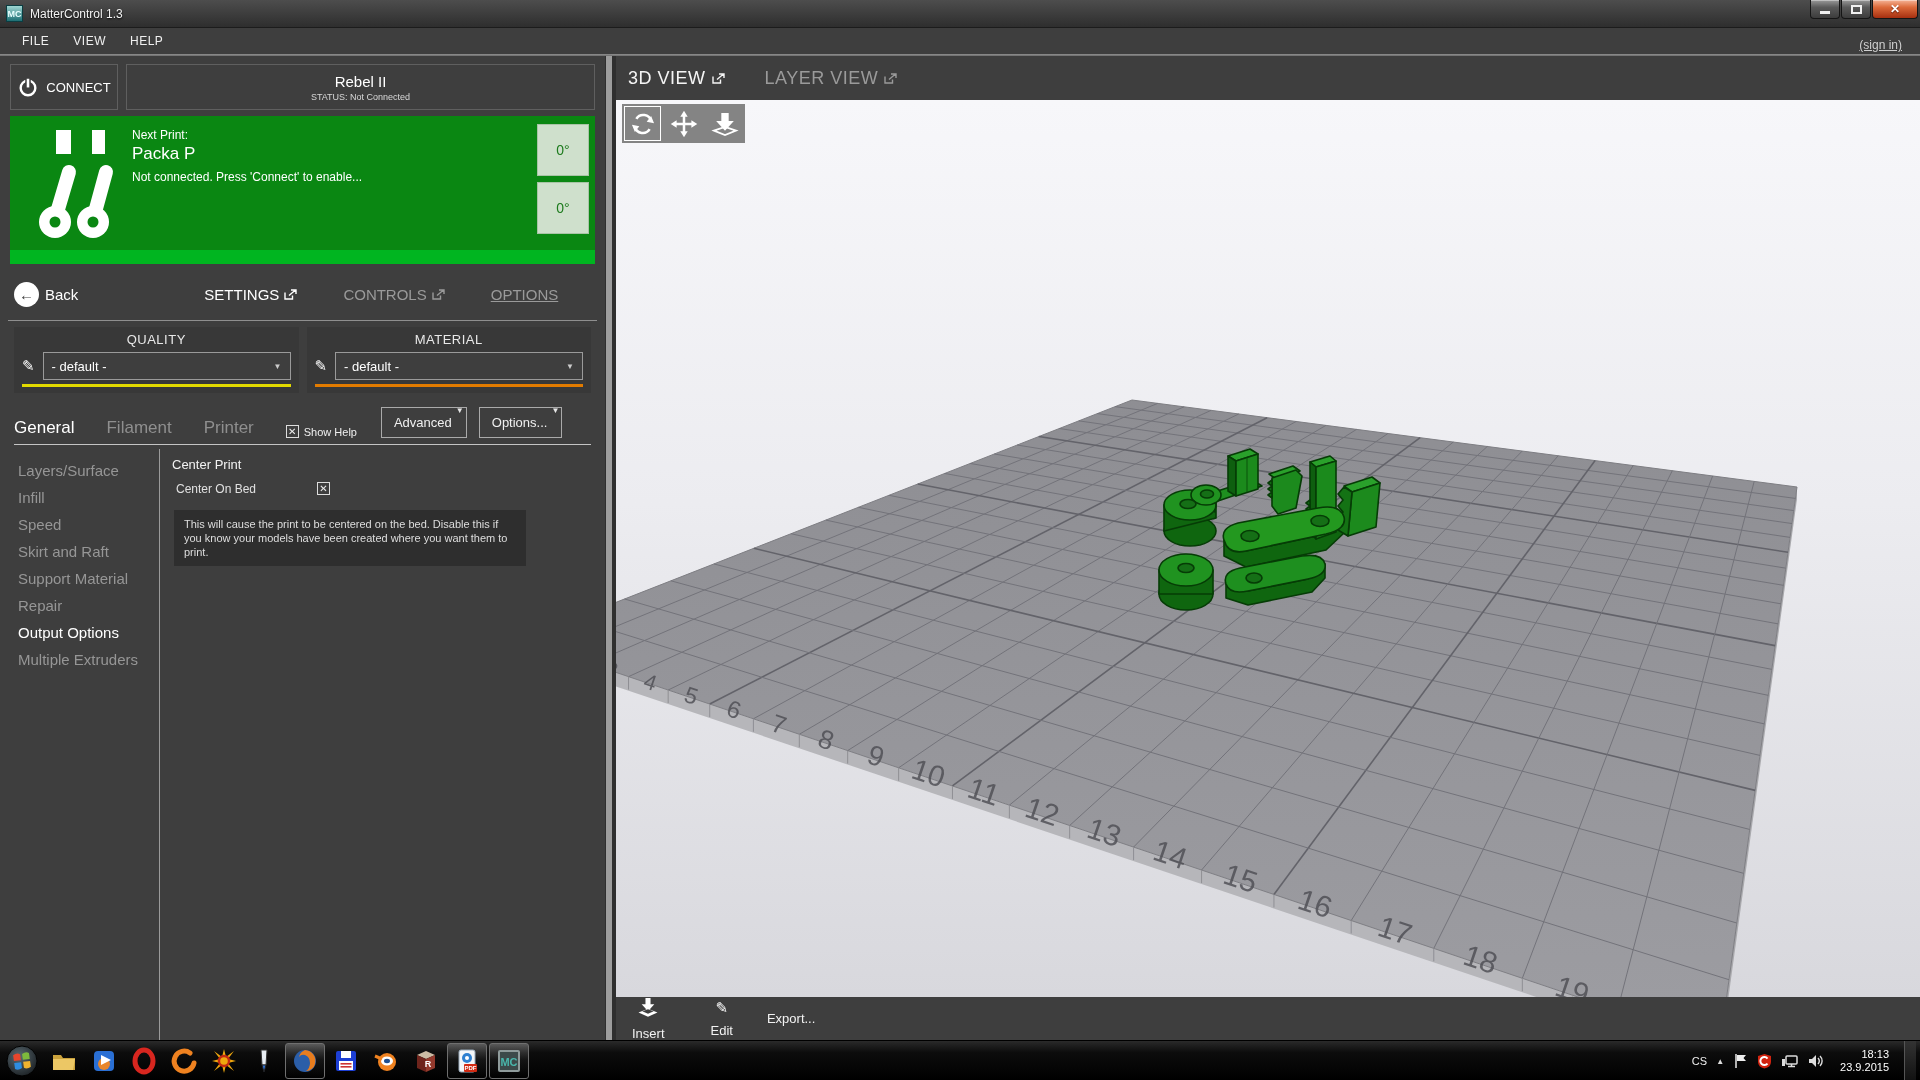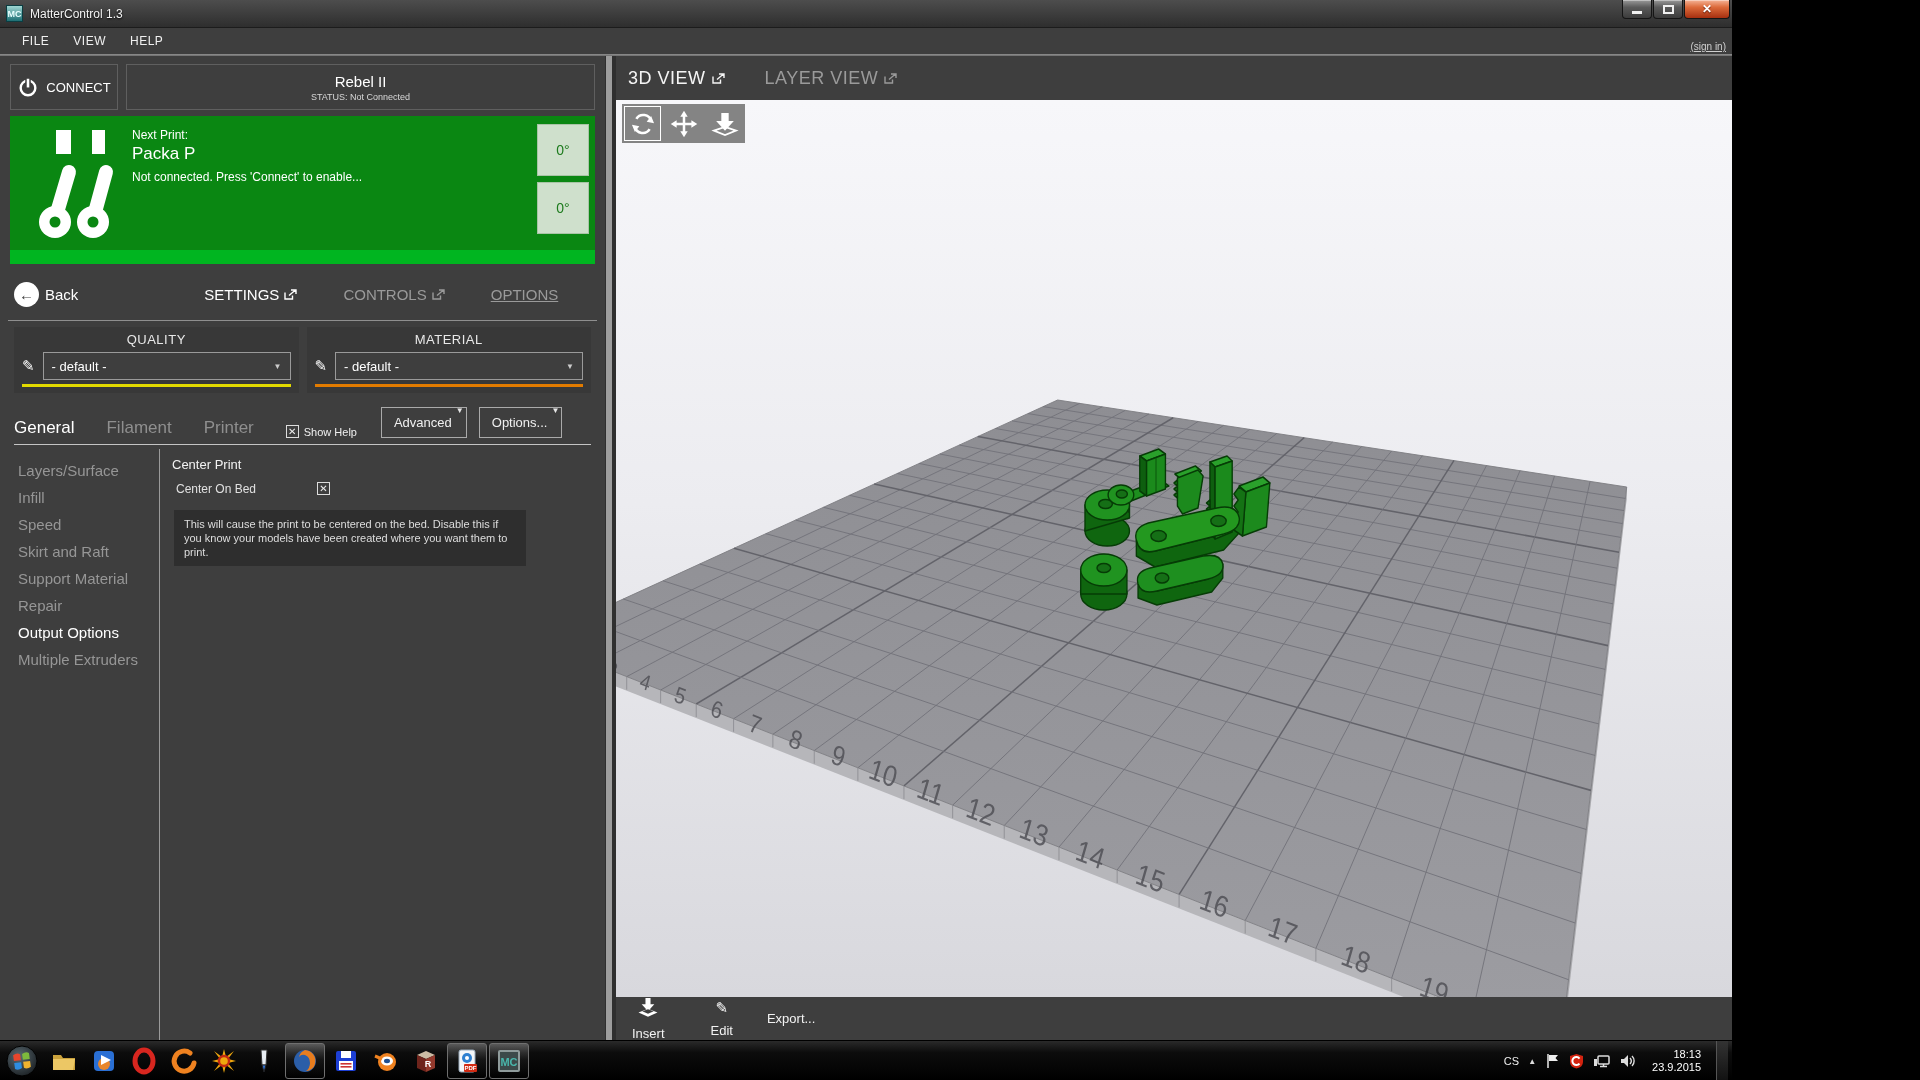--- a/index.html
+++ b/index.html
@@ -1,39 +1,39 @@
 <!DOCTYPE html>
 <html><head>
 <meta charset="utf-8">
 <style>
   * { margin:0; padding:0; box-sizing:border-box; }
   html,body { width:1920px; height:1080px; overflow:hidden; background:#000;
               font-family:"Liberation Sans", sans-serif; }
-  .app { position:relative; width:1732px; height:1080px; background:#3e3e3e; }
+  .app { position:relative; width:1920px; height:1080px; background:#3e3e3e; }
 
   
   .titlebar { position:relative; height:28px; background:linear-gradient(#4d4d4d,#2e2e2e);
               display:flex; align-items:center; padding-left:6px; border-bottom:1px solid #1c1c1c;}
   .mc-mini { width:17px; height:17px; background:linear-gradient(#9fd6d2,#1d6f74); border:1px solid #0b3d42;
              color:#e8ffff; font-size:9px; font-weight:bold; display:flex; align-items:center; justify-content:center; }
   .title-text { color:#f2f2f2; font-size:12px; margin-left:7px; text-shadow:0 1px 2px #000; }
   .winbtns { position:absolute; top:0; right:2px; display:flex; gap:1px; }
   .winbtn { height:19px; border:1px solid #151515; border-top:none; border-radius:0 0 4px 4px;
             background:linear-gradient(#9a9a9a,#5a5a5a 40%,#3c3c3c); display:flex; align-items:center;
             justify-content:center; box-shadow:inset 0 1px 0 rgba(255,255,255,.4); }
   .winbtn.min,.winbtn.max { width:30px; }
   .winbtn.close { width:46px; background:linear-gradient(#f5b396,#dc6a3a 40%,#a62f10); color:#fff;
                   font-size:12px; font-weight:bold; text-shadow:0 1px 1px #5d1403; }
   .glyph-min { width:10px; height:3px; background:#f0f0f0; margin-top:6px; }
   .glyph-max { width:11px; height:9px; border:2px solid #f0f0f0; }
 
   
   .menubar { position:relative; height:26px; background:#3e3e3e; display:flex; align-items:center; padding-left:10px; }
   .menu-item { color:#f0f0f0; font-size:12px; letter-spacing:.5px; padding:4px 12px; cursor:default; }
-  .sign-in { position:absolute; right:6px; bottom:2px; color:#cfcfcf; font-size:10px; text-decoration:underline; }
+  .sign-in { position:absolute; right:18px; bottom:2px; color:#cfcfcf; font-size:12px; text-decoration:underline; }
   .menu-divider { height:2px; background:linear-gradient(#8f8f8f,#6c6c6c); }
 
   
   .main { display:flex; height:984px;border-radius:13px; }
   .left-panel { width:605px; background:#3e3e3e; display:flex; flex-direction:column; position:relative; }
   .splitter { width:11px; background:#2f2f2f; position:relative; }
   .splitter .grip { position:absolute; left:1px; top:0; width:6px; height:100%; background:#9d9d9d; }
   .right-panel { flex:1; display:flex; flex-direction:column; min-width:0; }
 
   

